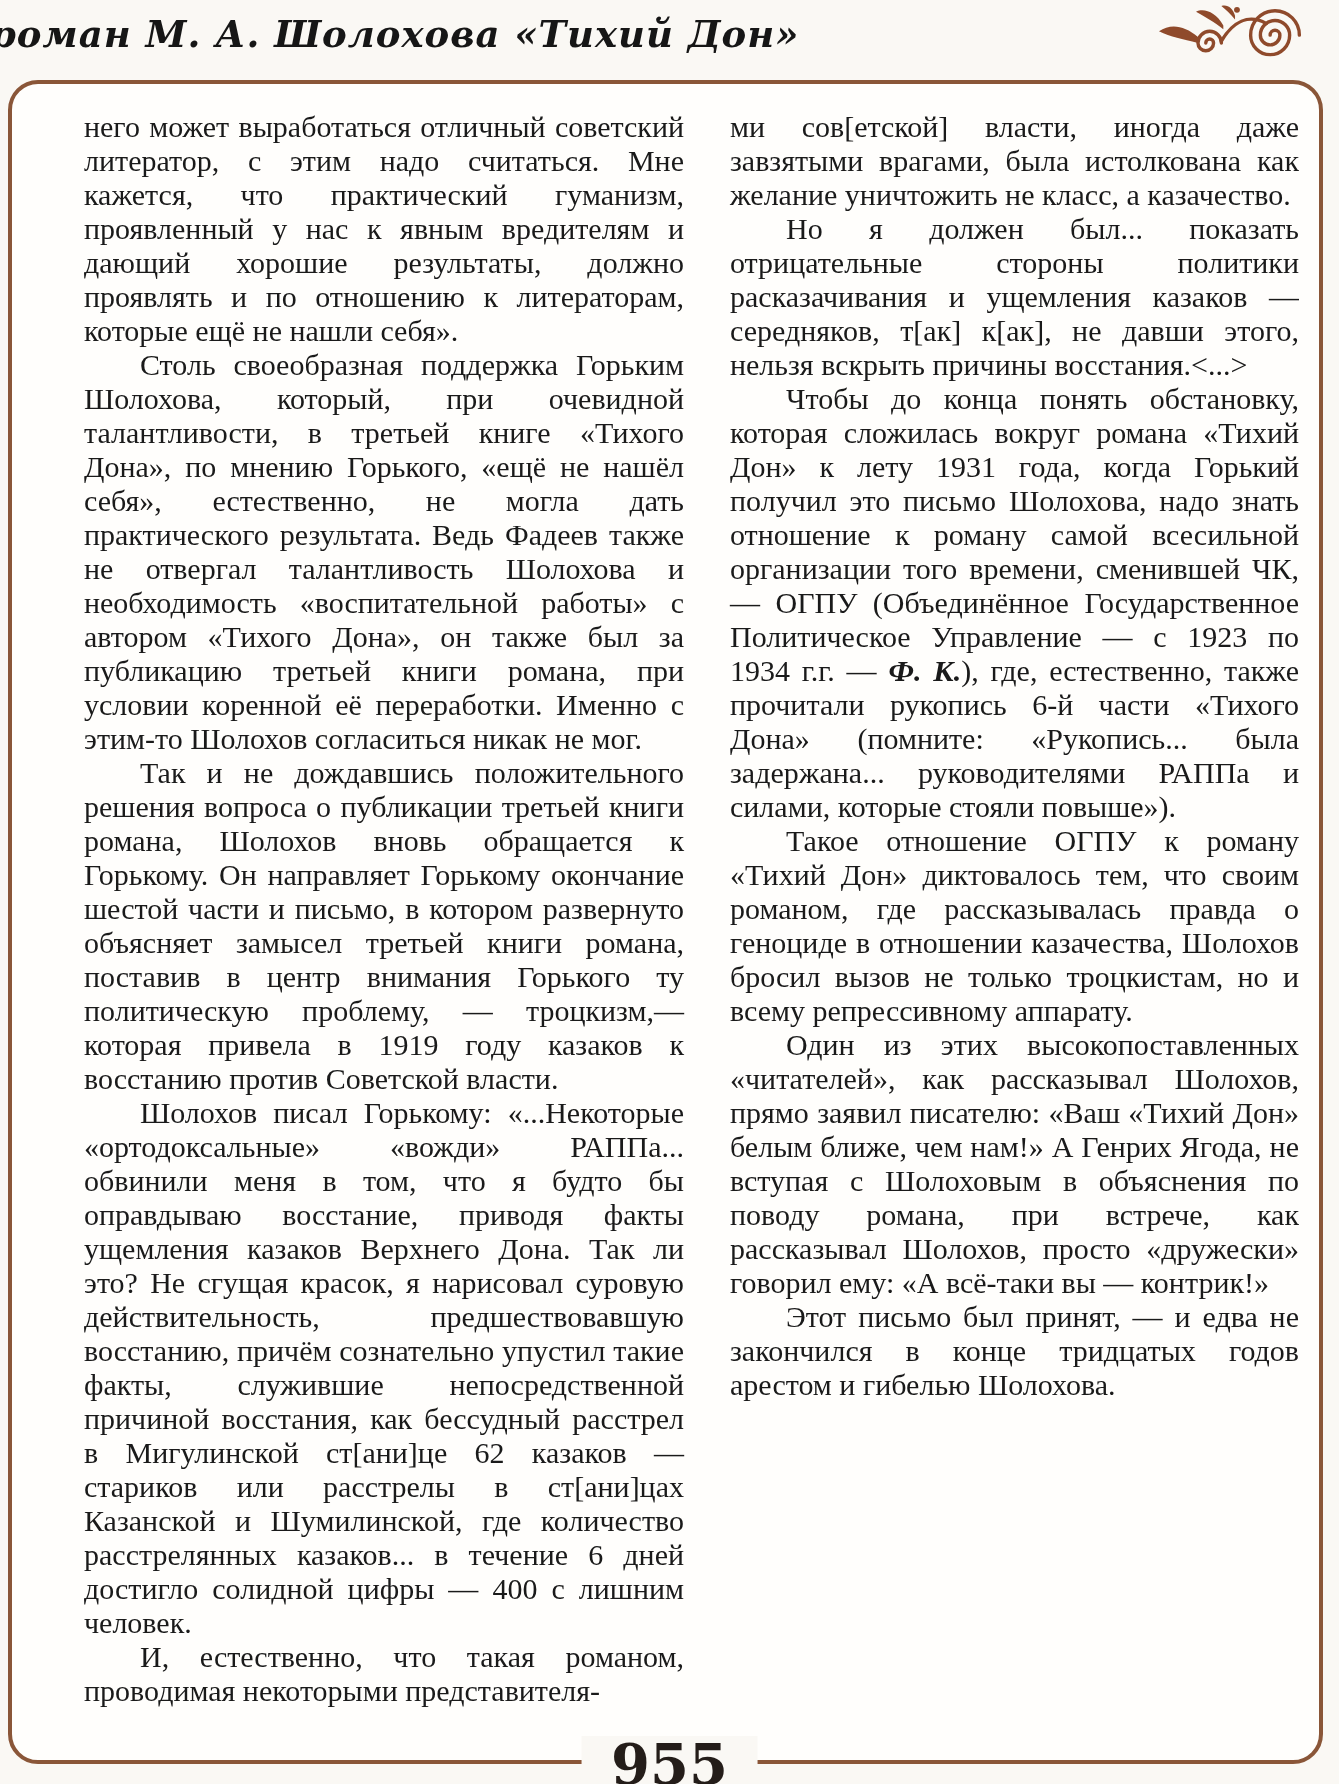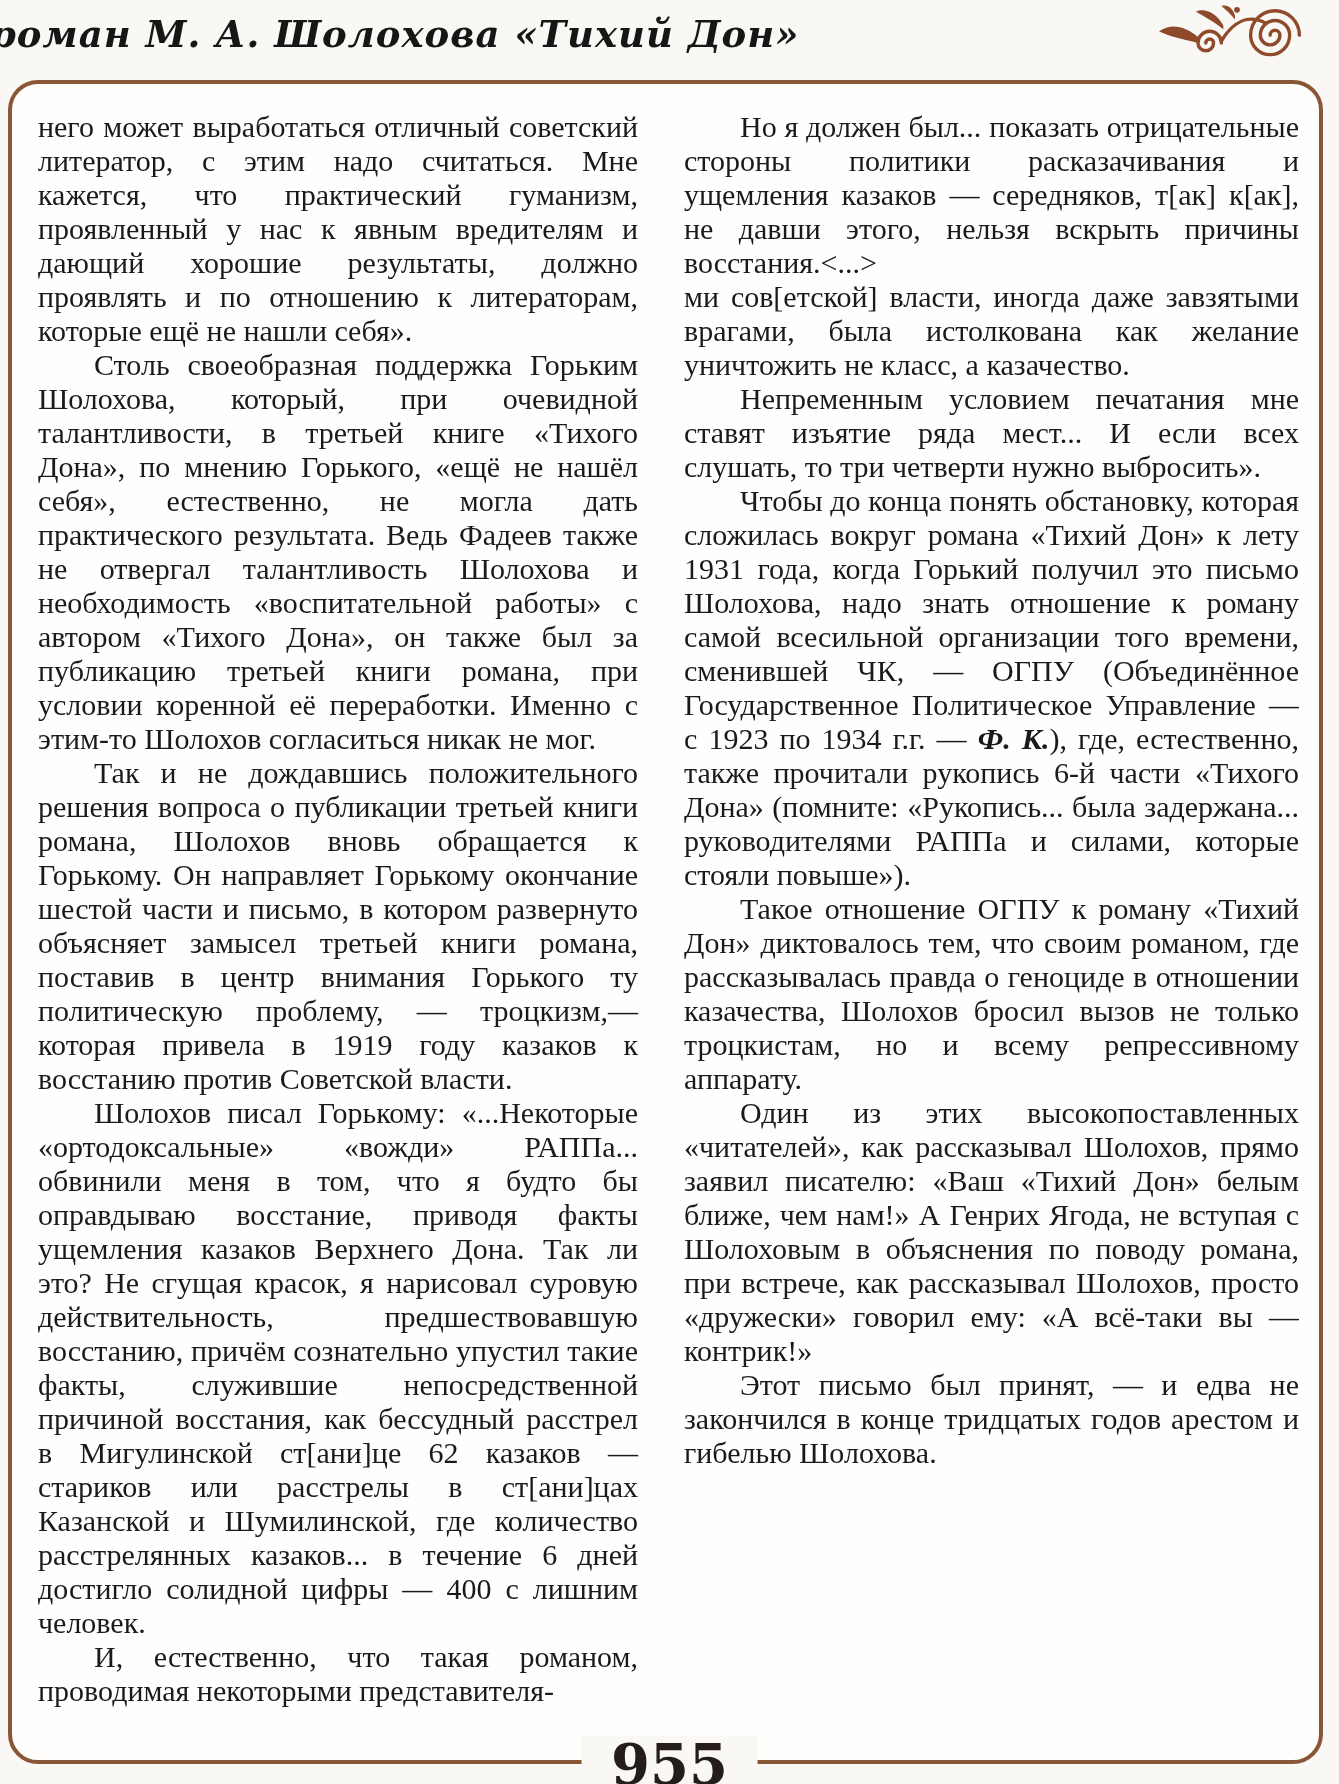--- a/index.html
+++ b/index.html
@@ -24,21 +24,21 @@
     border:4px solid var(--border);
     border-radius:30px;
     background:#fffefc;
     box-sizing:border-box;
   }
   .columns{
     position:absolute;left:26px;top:26px;right:20px;bottom:10px;
     display:flex;gap:46px;overflow:hidden;
   }
   .col{color:var(--text);font-size:30px;line-height:34px;text-align:justify;}
-  .col-left{width:600px;flex:0 0 auto;}
+  .col-left{width:600px;flex:0 0 auto;margin-left:46px;}
   .col-right{flex:1 1 auto;}
   .para{margin:0;}
   .para.indent{text-indent:56px;}
   .para b{font-weight:bold;font-style:italic;}
   .page-number{
     position:absolute;top:1736px;left:50%;transform:translateX(-50%);
     background:#faf8f4;
     padding:0 30px;
     font-family:"DejaVu Serif",serif;
     font-weight:bold;font-size:56px;line-height:1.0;
@@ -68,23 +68,22 @@
 <div class="content-box">
   <div class="columns">
     <div class="col col-left" id="col-left">
         <p class="para">него может выработаться отличный советский литератор, с этим надо считаться. Мне кажется, что практический гуманизм, проявленный у нас к явным вредителям и дающий хорошие результаты, должно проявлять и по отношению к литераторам, которые ещё не нашли себя».</p>
         <p class="para indent">Столь своеобразная поддержка Горьким Шолохова, который, при очевидной талантливости, в третьей книге «Тихого Дона», по мнению Горького, «ещё не нашёл себя», естественно, не могла дать практического результата. Ведь Фадеев также не отвергал талантливость Шолохова и необходимость «воспитательной работы» с автором «Тихого Дона», он также был за публикацию третьей книги романа, при условии коренной её переработки. Именно с этим-то Шолохов согласиться никак не мог.</p>
         <p class="para indent">Так и не дождавшись положительного решения вопроса о публикации третьей книги романа, Шолохов вновь обращается к Горькому. Он направляет Горькому окончание шестой части и письмо, в котором развернуто объясняет замысел третьей книги романа, поставив в центр внимания Горького ту политическую проблему, — троцкизм,— которая привела в 1919 году казаков к восстанию против Советской власти.</p>
         <p class="para indent">Шолохов писал Горькому: «...Некоторые «ортодоксальные» «вожди» РАППа... обвинили меня в том, что я будто бы оправдываю восстание, приводя факты ущемления казаков Верхнего Дона. Так ли это? Не сгущая красок, я нарисовал суровую действительность, предшествовавшую восстанию, причём сознательно упустил такие факты, служившие непосредственной причиной восстания, как бессудный расстрел в Мигулинской ст[ани]це 62 казаков — стариков или расстрелы в ст[ани]цах Казанской и Шумилинской, где количество расстрелянных казаков... в течение 6 дней достигло солидной цифры — 400 с лишним человек.</p>
         <p class="para indent">И, естественно, что такая романом, проводимая некоторыми представителя-</p>
       </div>
     <div class="col col-right" id="col-right">
+        <p class="para">ми сов[етской] власти, иногда даже завзятыми врагами, была истолкована как желание уничтожить не класс, а казачество.</p>
         <p class="para indent">Но я должен был... показать отрицательные стороны политики расказачивания и ущемления казаков — середняков, т[ак] к[ак], не давши этого, нельзя вскрыть причины восстания.&lt;...&gt;</p>
-        <p class="para">ми сов[етской] власти, иногда даже завзятыми врагами, была истолкована как желание уничтожить не класс, а казачество.</p>
-        <p class="para indent">Непременным условием печатания мне ставят изъятие ряда мест... И если всех слушать, то три четверти нужно выбросить».</p>
         <p class="para indent">Чтобы до конца понять обстановку, которая сложилась вокруг романа «Тихий Дон» к лету 1931 года, когда Горький получил это письмо Шолохова, надо знать отношение к роману самой всесильной организации того времени, сменившей ЧК, — ОГПУ (Объединённое Государственное Политическое Управление — с 1923 по 1934 г.г. — <b>Ф. К.</b>), где, естественно, также прочитали рукопись 6-й части «Тихого Дона» (помните: «Рукопись... была задержана... руководителями РАППа и силами, которые стояли повыше»).</p>
         <p class="para indent">Такое отношение ОГПУ к роману «Тихий Дон» диктовалось тем, что своим романом, где рассказывалась правда о геноциде в отношении казачества, Шолохов бросил вызов не только троцкистам, но и всему репрессивному аппарату.</p>
         <p class="para indent">Один из этих высокопоставленных «читателей», как рассказывал Шолохов, прямо заявил писателю: «Ваш «Тихий Дон» белым ближе, чем нам!» А Генрих Ягода, не вступая с Шолоховым в объяснения по поводу романа, при встрече, как рассказывал Шолохов, просто «дружески» говорил ему: «А всё-таки вы — контрик!»</p>
         <p class="para indent">Этот письмо был принят, — и едва не закончился в конце тридцатых годов арестом и гибелью Шолохова.</p>
       </div>
   </div>
 </div>
 
 <div class="page-number">955</div>
 

